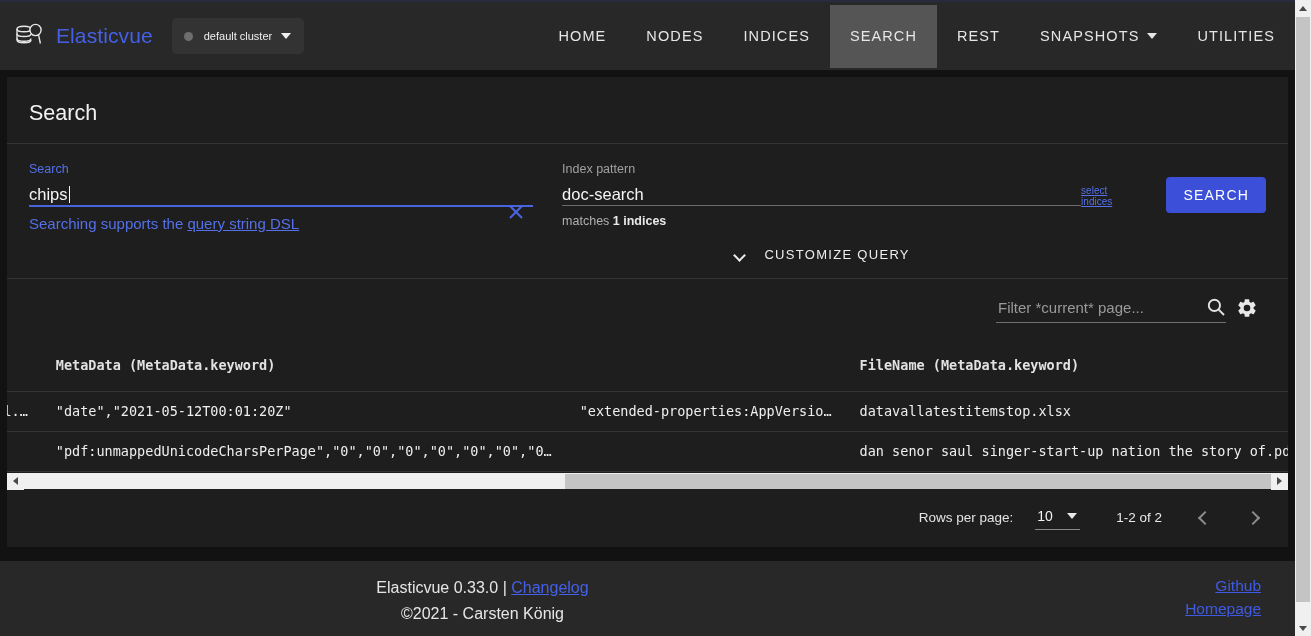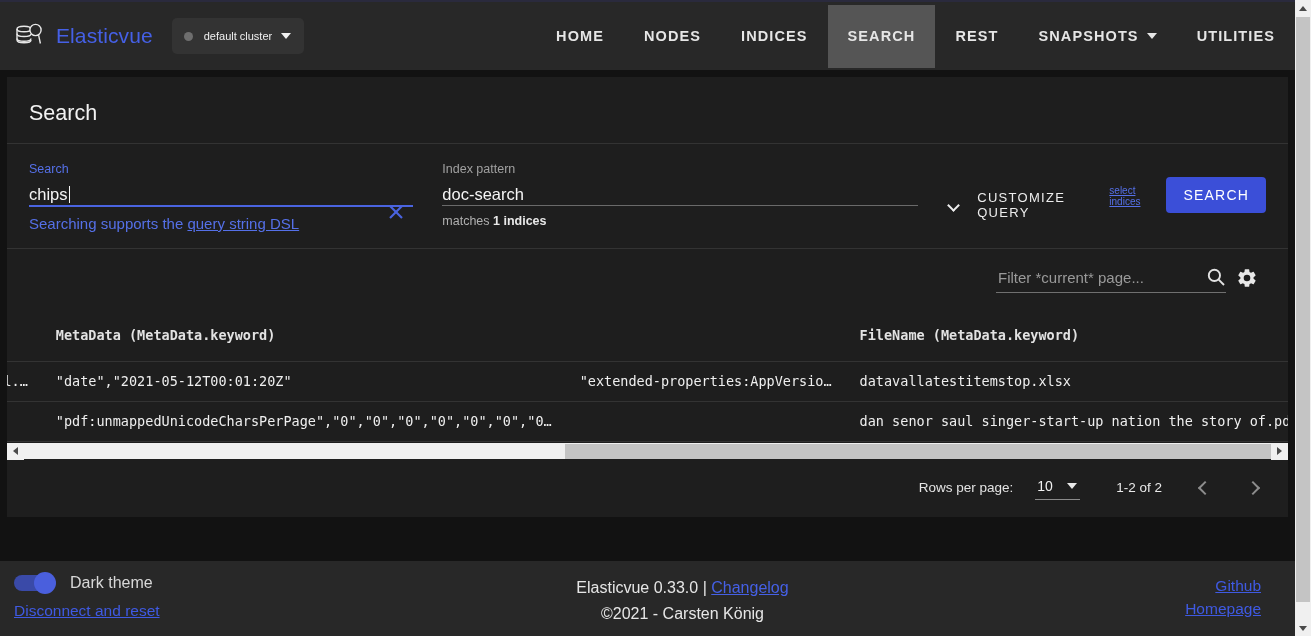--- a/index.html
+++ b/index.html
@@ -77,21 +77,20 @@
     border-left: 5px solid transparent;
     border-right: 5px solid transparent;
     border-top: 6px solid #f0f0f0;
   }
 
   .nav-links {
     margin-left: auto;
     display: flex;
     align-items: stretch;
     height: 63px;
-    font-weight: bold;
   }
   .nav-item {
     display: flex; align-items: center;
     padding: 0 20px;
     font-size: 14.5px;
     letter-spacing: 1.1px;
     color: #e6e6e6;
     cursor: pointer;
     white-space: nowrap;
   }
@@ -572,21 +571,21 @@
           <svg width="18" height="18" viewBox="0 0 18 18" stroke="currentColor" stroke-width="2.1" fill="none">
             <line x1="3" y1="3" x2="15" y2="15"></line>
             <line x1="15" y1="3" x2="3" y2="15"></line>
           </svg>
         </div>
         <div class="field-hint">
           <span>Searching supports the </span><a href="#">query string DSL</a>
         </div>
       </div>
 
-      <div style="display:flex;flex-direction:row;align-items:center;">
+      <div style="display:flex;flex-direction:column;align-items:center;">
         <div class="field index-field">
           <div class="field-label muted">Index pattern</div>
           <div class="field-value">
             <span>doc-search</span>
           </div>
           <div class="field-underline plain"></div>
           <div class="field-sub">
             <span>matches </span><b>1 indices</b>
           </div>
         </div>
@@ -683,29 +682,20 @@
         </span>
         <span class="range-text">1-2 of 2</span>
         <span class="page-arrow prev"></span>
         <span class="page-arrow next"></span>
       </div>
     </div>
   </div>
 
   <div class="footer">
 
-    <div class="footer-left">
-      <div class="theme-row">
-        <span class="toggle">
-          <span class="toggle-knob"></span>
-        </span>
-        <span class="theme-label">Dark theme</span>
-      </div>
-      <a class="disconnect" href="#">Disconnect and reset</a>
-    </div>
 
     <div class="footer-center">
       <div>
         <span>Elasticvue 0.33.0 | </span><a href="#">Changelog</a>
       </div>
       <div>©2021 - Carsten König</div>
     </div>
 
     <div class="footer-right">
       <a href="#">Github</a>

